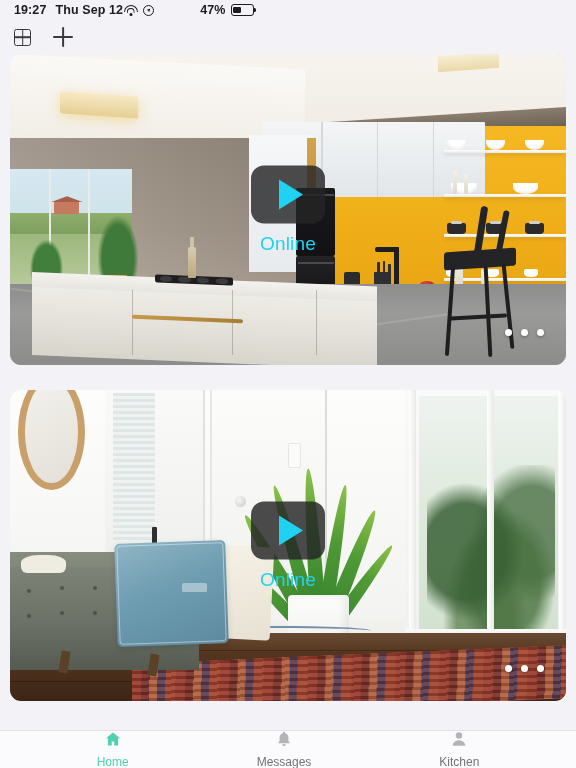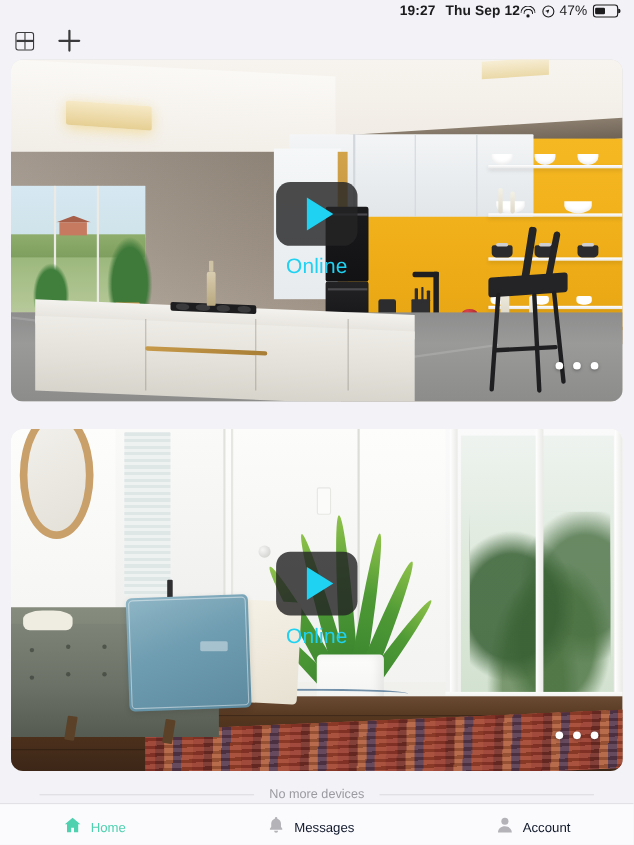--- a/index.html
+++ b/index.html
@@ -7,21 +7,21 @@
     width:576px; height:768px;
     background:#f2f2f7;
     font-family:"Liberation Sans", sans-serif;
     overflow:hidden;
     -webkit-font-smoothing:antialiased;
   }
 
   
   .statusbar{
     height:20px; width:100%;
-    display:flex; align-items:center; justify-content:flex-end;
+    display:flex; align-items:center; justify-content:flex-start;
     padding:0 14px 0 14px;
     font-size:12.5px; font-weight:bold; color:#1c1c1e;
     letter-spacing:.1px;
   }
   .sb-left{ display:flex; align-items:center; gap:9px; }
   .sb-right{ display:flex; align-items:center; gap:5px; }
   .wifi-icon{ width:15px; height:11px; position:relative; display:inline-block; }
   .wifi-icon i{
     position:absolute; left:50%; transform:translateX(-50%);
     border:1.6px solid #1c1c1e; border-bottom:none;
@@ -47,21 +47,21 @@
   .batt{
     width:23px; height:11.5px; border:1.4px solid #1c1c1e; border-radius:3px;
     position:relative; padding:1.3px;
   }
   .batt::after{
     content:""; position:absolute; right:-3.4px; top:50%;
     transform:translateY(-50%);
     width:2px; height:4px; background:#1c1c1e; border-radius:0 1.5px 1.5px 0;
   }
   .batt > span{ display:block; height:100%; width:47%; background:#1c1c1e; border-radius:1.2px; }
-  .batt-pct{ font-size:12.5px; font-weight:normal; }
+  .batt-pct{ font-size:12.5px; font-weight:bold;margin-left:41px; }
 
   
   .navbar{
     height:34px; width:100%;
     display:flex; align-items:center; justify-content:space-between;
     padding:0 14px;
   }
   .seg{
     display:flex; align-items:center;
     background:#e8e8ed; border-radius:14px; height:25px;
@@ -334,24 +334,24 @@
   }
   .nomore .line{ flex:1; height:1px; background:#dcdce0; max-width:215px; }
   .nomore .txt{ font-size:11.5px; color:#9a9aa0; white-space:nowrap; }
 
   
   .tabbar{
     position:absolute; left:0; bottom:0; width:576px; height:38px;
     background:#fbfbfd; border-top:1px solid #e2e2e6;
     display:flex; align-items:center; justify-content:center; gap:128px;
   }
-  .tab{ display:flex; align-items:flex-end; gap:7px; cursor:pointer; }
+  .tab{ display:flex; align-items:center; gap:7px; cursor:pointer;flex-direction:column; }
   .tab-label{ font-size:12px; }
   .tab.active .tab-label{ color:#4fd1b0; }
-  .tab .tab-label{ color:#0f172a; }
+  .tab .tab-label{ color:#737373; }
   .ico{ width:18px; height:18px; display:block; }
 </style>
 </head>
 <body>
 
 <div class="statusbar">
   <div class="sb-left">
     <span>19:27</span>
     <span>Thu Sep 12</span>
   </div>
@@ -553,25 +553,20 @@
     </div>
 
 
     <div class="dots">
       <span></span>
         <span></span>
         <span></span>
     </div>
   </div>
 
-  <div class="nomore">
-    <div class="line"></div>
-    <div class="txt">No more devices</div>
-    <div class="line"></div>
-  </div>
 </div>
 
 <div class="tabbar">
 
   <div class="tab active">
     <span class="ico">
       <svg viewBox="0 0 24 24" width="18" height="18" aria-hidden="true">
         <path d="M12 3.2 2.6 11.1h2.6v9.7h5.1v-5.6h3.4v5.6h5.1v-9.7h2.6z" fill="#4FD1B0"></path>
       </svg>
     </span>
@@ -588,15 +583,15 @@
     <span class="tab-label">Messages</span>
   </div>
 
   <div class="tab">
     <span class="ico">
       <svg viewBox="0 0 24 24" width="18" height="18" aria-hidden="true">
         <circle cx="12" cy="7.4" r="4.3" fill="#B3B3B8"></circle>
         <path d="M3.6 21c0-4.3 3.8-7.4 8.4-7.4s8.4 3.1 8.4 7.4z" fill="#B3B3B8"></path>
       </svg>
     </span>
-    <span class="tab-label">Account</span>
+    <span class="tab-label">Kitchen</span>
   </div>
 </div>
 
 </body></html>

